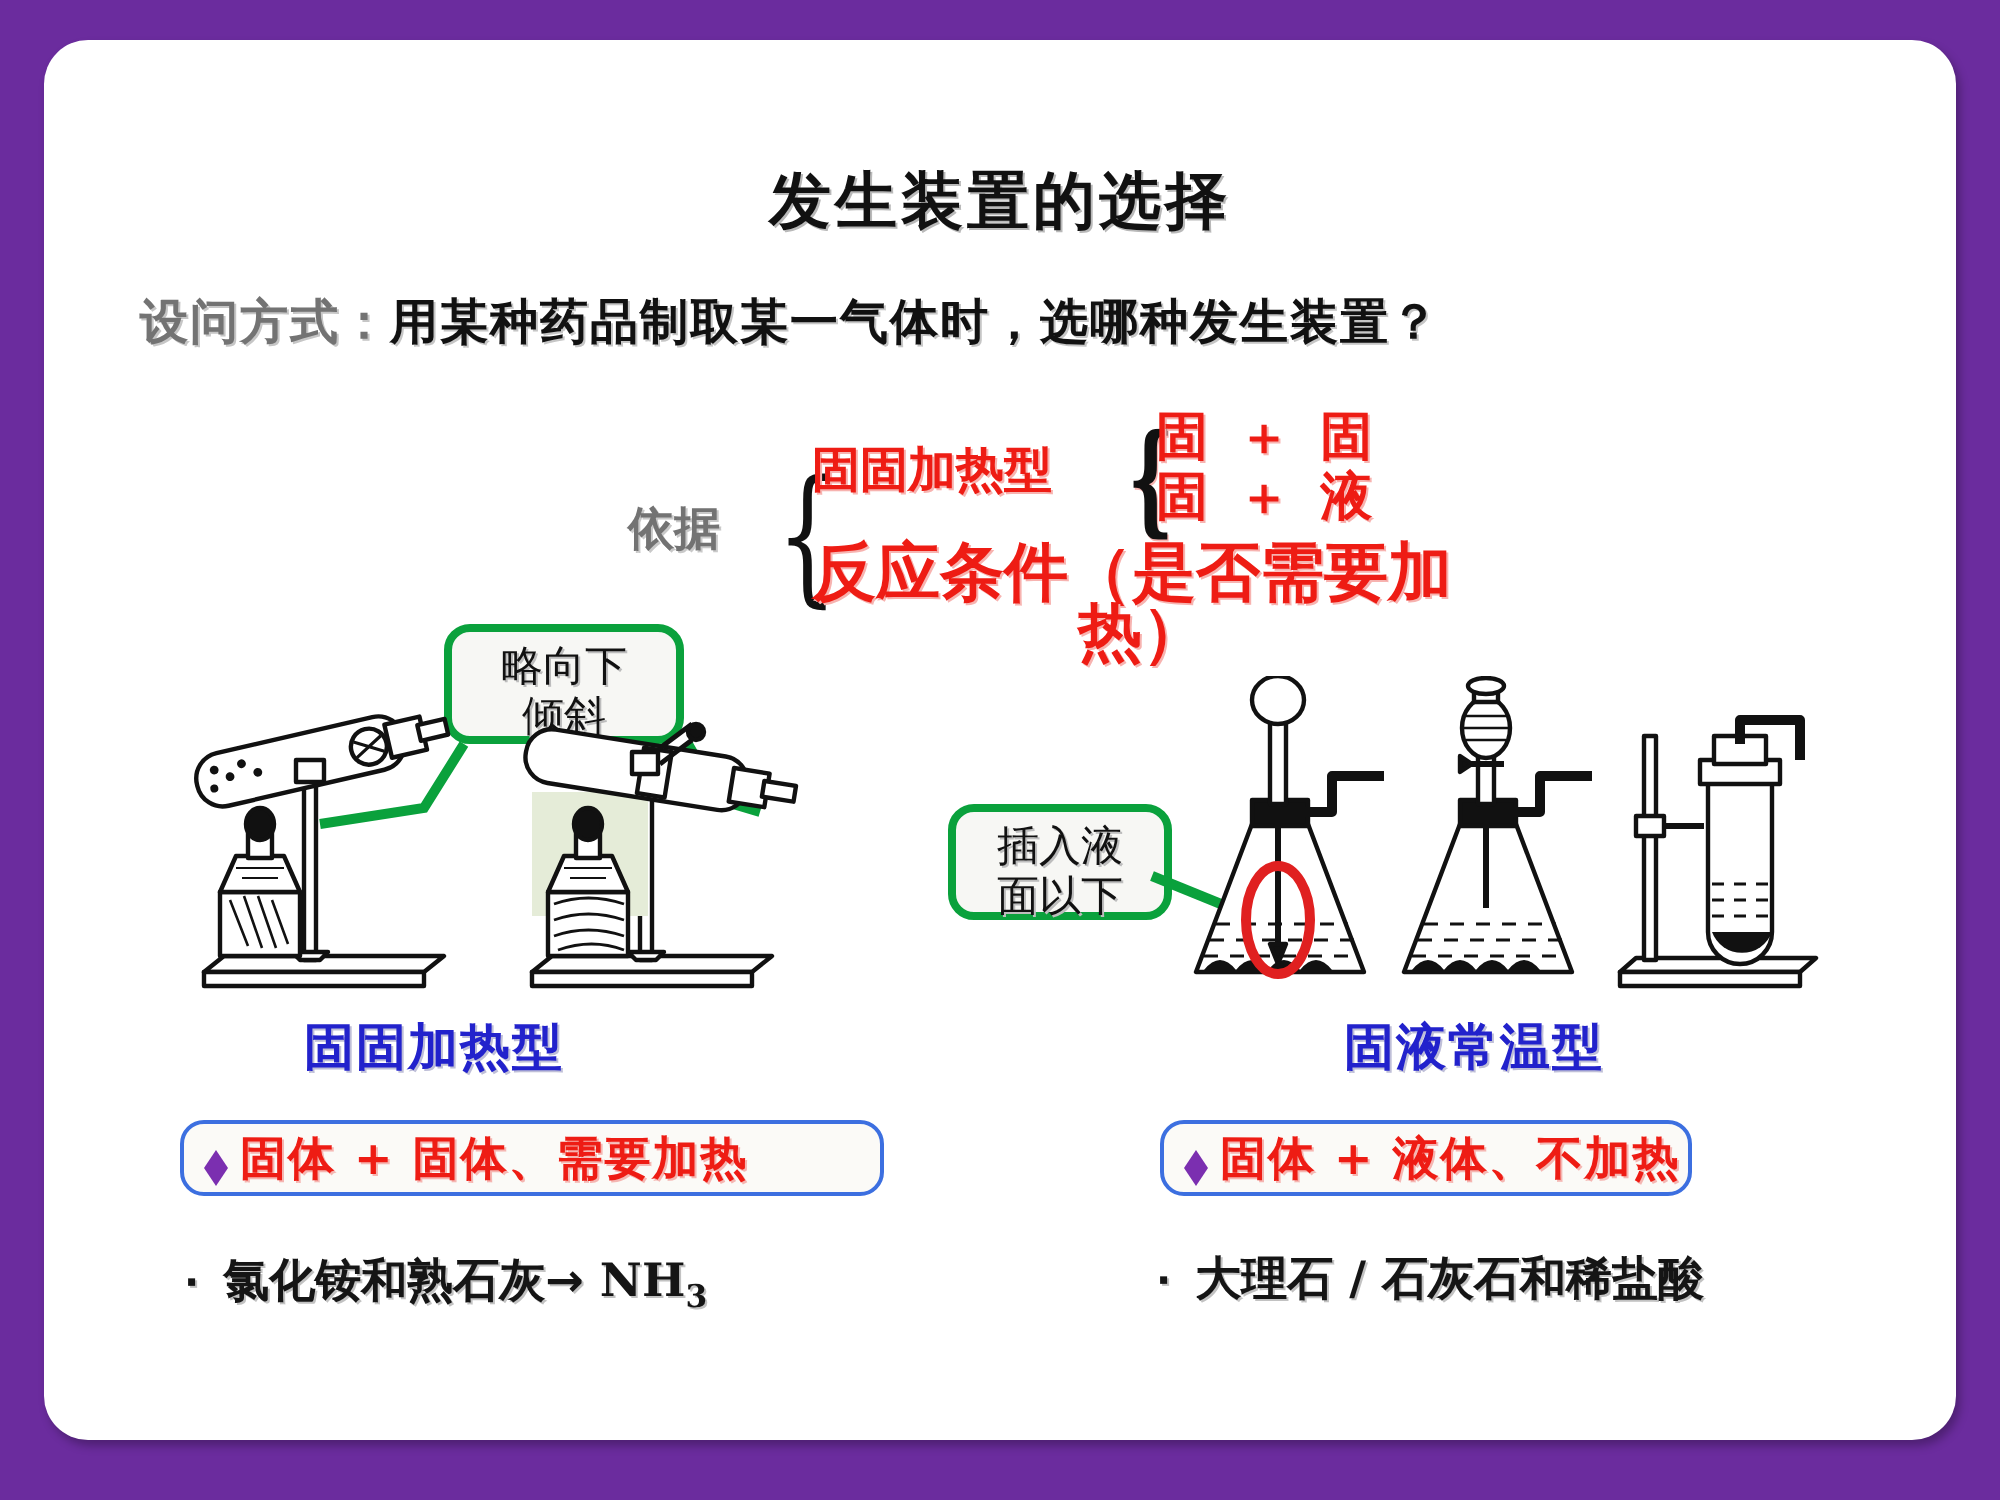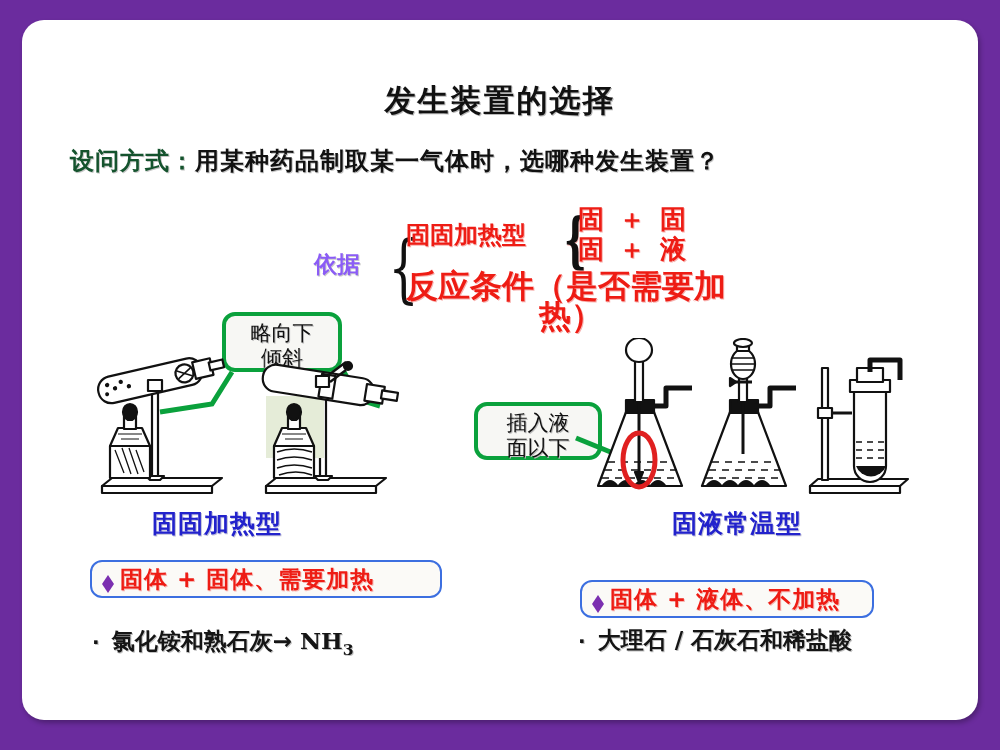--- a/index.html
+++ b/index.html
@@ -36,34 +36,34 @@
   
   .question-line {
     position: absolute;
     left: 48px; top: 125px;
     width: 870px;
     font-size: 24px;
     font-weight: bold;
     white-space: nowrap;
     text-shadow: 1px 1px 0 #c6c6c6;
   }
-  .q-label { color: #14532d; letter-spacing: 1px; }
+  .q-label { color: #737373; letter-spacing: 1px; }
   .q-body  { color: #111111; letter-spacing: 1px; }
 
   
   .basis-block {
     position: absolute;
     left: 280px; top: 193px;
     width: 430px; height: 118px;
   }
   .basis-label {
     position: absolute;
     left: 12px; top: 36px;
     font-size: 23px; font-weight: bold;
-    color: #8b5cf6;
+    color: #737373;
     text-shadow: 1px 1px 0 #c9c9c9;
   }
   .brace-outer {
     position: absolute;
     left: 78px; top: 6px;
     font-size: 74px;
     line-height: 98px;
     color: #111111;
     font-family: "DejaVu Serif", "Liberation Serif", serif;
     transform: scaleX(0.65);
@@ -112,21 +112,21 @@
     background: #f7f7f4;
     font-size: 21px; font-weight: normal;
     color: #111111;
     text-align: center;
     line-height: 25px;
     padding: 5px 8px;
     text-shadow: 1px 1px 0 #bdbdbd;
     box-sizing: border-box;
   }
   #callout-left  { left: 200px; top: 292px; width: 120px; height: 60px; }
-  #callout-right { left: 452px; top: 382px; width: 128px; height: 58px; }
+  #callout-right { left: 452px; top: 382px; width: 112px; height: 58px; }
 
   .callout-tail { position: absolute; }
 
   
   .section-caption {
     position: absolute;
     font-size: 25px; font-weight: bold;
     color: #2222CC;
     letter-spacing: 1px;
     text-shadow: 1px 1px 0 #bfbfd8;
@@ -140,21 +140,21 @@
     border: 2px solid #3C6FE0;
     border-radius: 12px;
     background: #fbfaf7;
     height: 38px;
     display: flex;
     align-items: center;
     padding: 0 10px;
     box-sizing: border-box;
   }
   #summary-left  { left: 68px; top: 540px; width: 352px; }
-  #summary-right { left: 558px; top: 540px; width: 294px; margin-top: 20px; }
+  #summary-right { left: 558px; top: 540px; width: 266px; }
   .diamond {
     width: 0; height: 0;
     border-left: 6px solid transparent;
     border-right: 6px solid transparent;
     border-bottom: 9px solid #7B2FB0;
     position: relative;
     margin-right: 6px;
     flex: none;
   }
   .diamond::after {

